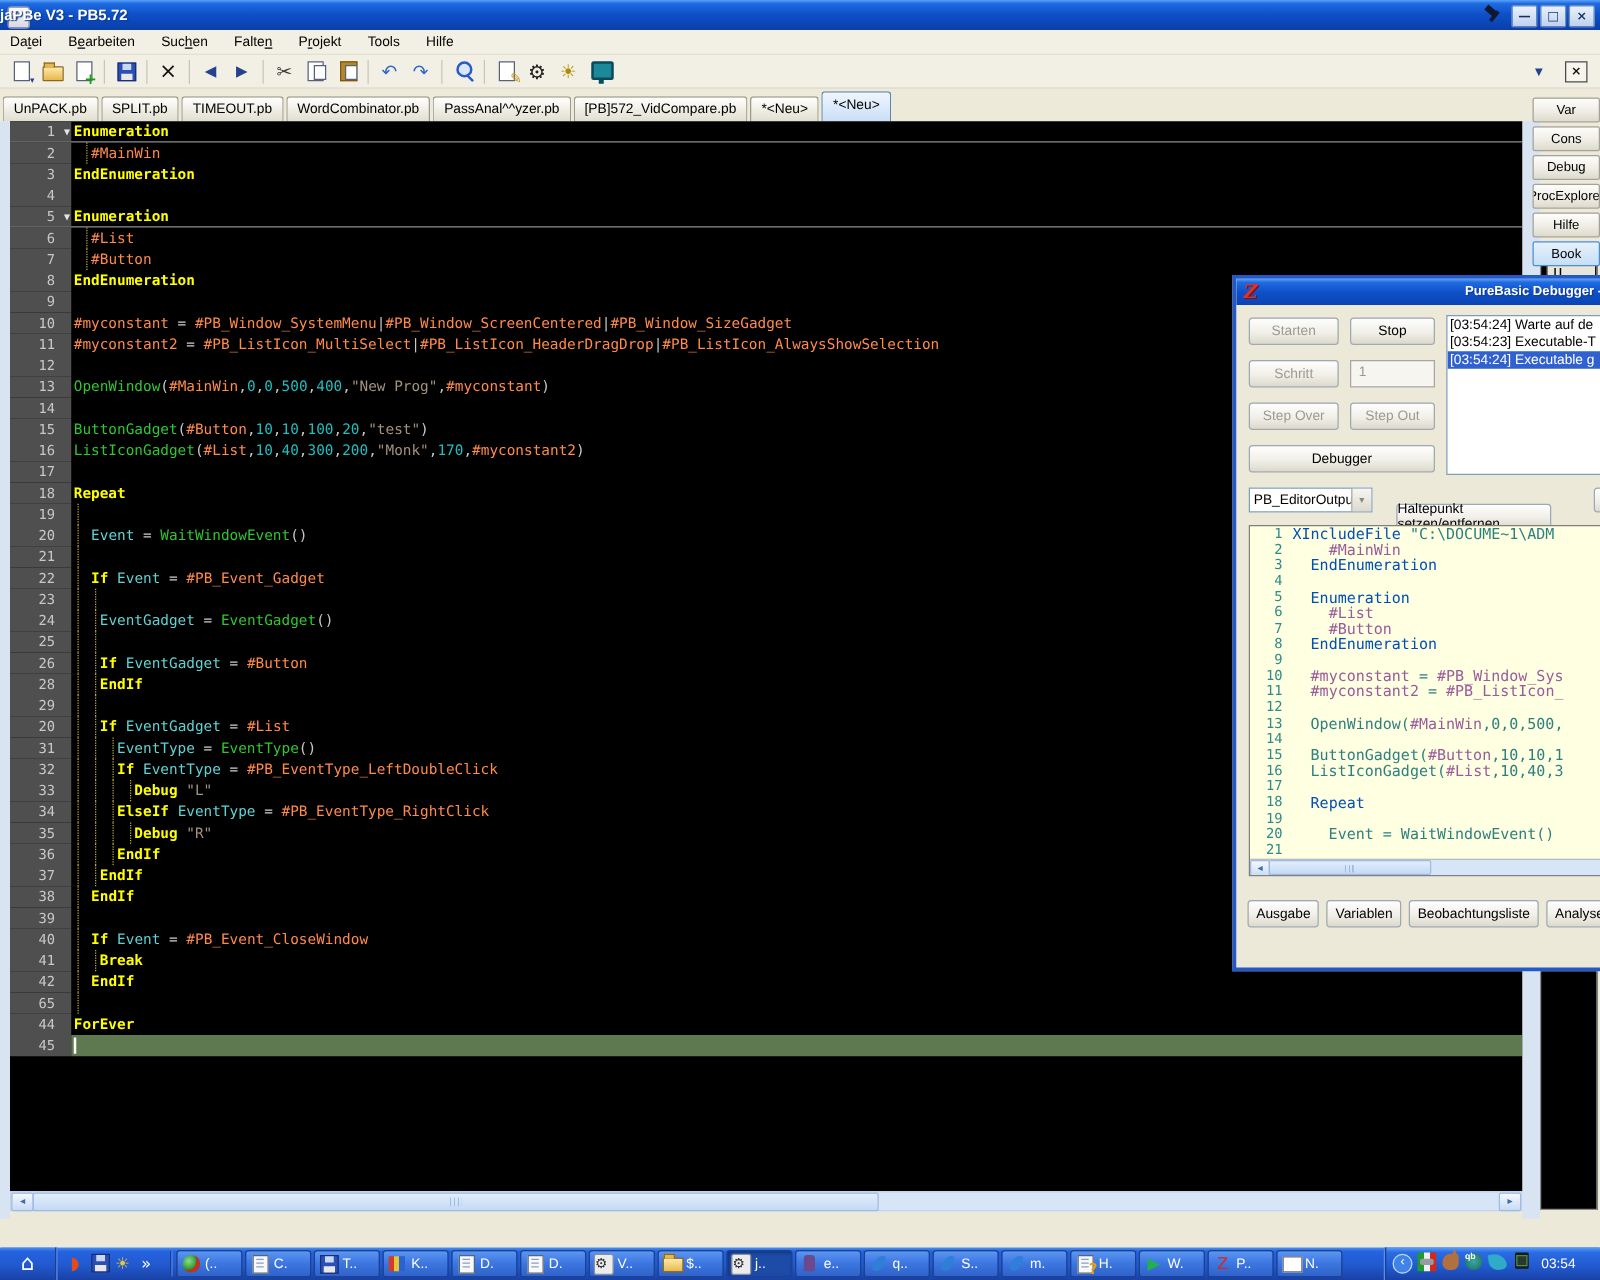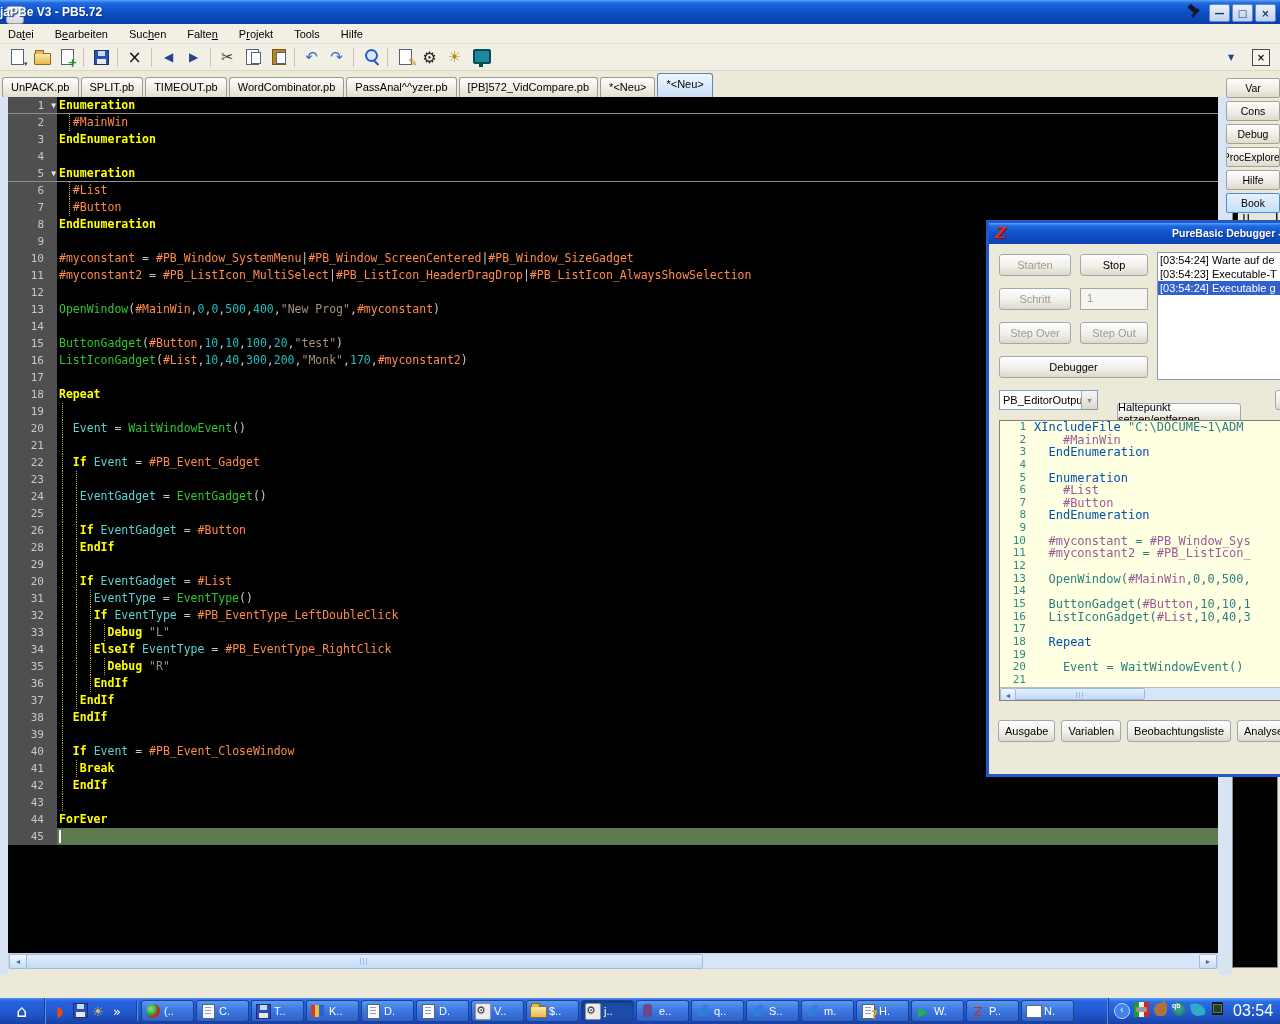--- a/index.html
+++ b/index.html
@@ -158,21 +158,21 @@
   #tb-ql-sep{position:absolute;left:136px;top:3px;width:1px;height:20px;background:#1A3E90;box-shadow:1px 0 0 #5A8EE8}
   #tb-btns{position:absolute;left:141px;top:2px;display:flex;gap:2px}
   .tkbtn{width:53px;height:22px;background:linear-gradient(#5B97F2,#3E78E2 45%,#2E62C9);
     border:1px solid #1C418F;border-radius:3px;display:flex;align-items:center;gap:3px;padding:0 3px;
     box-sizing:border-box;color:#fff;font-size:11px;overflow:hidden;white-space:nowrap}
   .tkbtn.active{background:#1D4CA8;box-shadow:inset 1px 1px 3px #102E6E}
   .tkbtn .icon{flex:none}
   #tb-tray{position:absolute;right:0;top:0;width:172px;height:26px;border-left:1px solid #1A3E90;
     box-shadow:-1px 0 0 #5A8EE8;display:flex;align-items:center;gap:3px;padding-left:5px;
     box-sizing:border-box;background:linear-gradient(180deg,#55A0F6 0%,#2B6BE4 15%,#2159CE 60%,#1941A5 100%)}
-  #tb-clock{color:#fff;font-size:16px;margin-left:5px}
+  #tb-clock{color:#fff;font-size:11px;margin-left:5px}
   .trchev{width:14px;height:14px;border-radius:50%;background:#3F83E8;border:1px solid #BDD7F8;
     color:#fff;font-size:10px;line-height:11px;text-align:center;flex:none}
 
   
   .icon{position:relative;display:inline-flex;align-items:center;justify-content:center;width:20px;height:20px;
     font-family:"DejaVu Sans",sans-serif;flex:none}
   .icon.small{width:16px;height:16px}
   .icon i,.icon b{position:absolute;display:block;font-style:normal}
   .pg{width:11px;height:14px;background:#fff;border:1px solid #56617A;top:2px;left:4px}
   .dd{right:-1px;bottom: -1px;font-size:7px;color:#26418F}
@@ -517,21 +517,21 @@
         </div>
         <div class="ed-row">
           <span class="ed-gut">41</span>
           <span class="ed-code"><span class="gd" style="left: 5.46px;"></span><span class="gd" style="left: 19.3px;"></span><span class="tk-o">   </span><span class="tk-k">Break</span></span>
         </div>
         <div class="ed-row">
           <span class="ed-gut">42</span>
           <span class="ed-code"><span class="gd" style="left: 5.46px;"></span><span class="tk-o">  </span><span class="tk-k">EndIf</span></span>
         </div>
         <div class="ed-row">
-          <span class="ed-gut">43</span>
+          <span class="ed-gut">65</span>
           <span class="ed-code"><span class="gd" style="left: 5.46px;"></span></span>
         </div>
         <div class="ed-row">
           <span class="ed-gut">44</span>
           <span class="ed-code"><span class="tk-k">ForEver</span></span>
         </div>
         <div class="ed-row cur">
           <span class="ed-gut">45</span>
           <span class="ed-code"><span class="caret"></span></span>
         </div>

